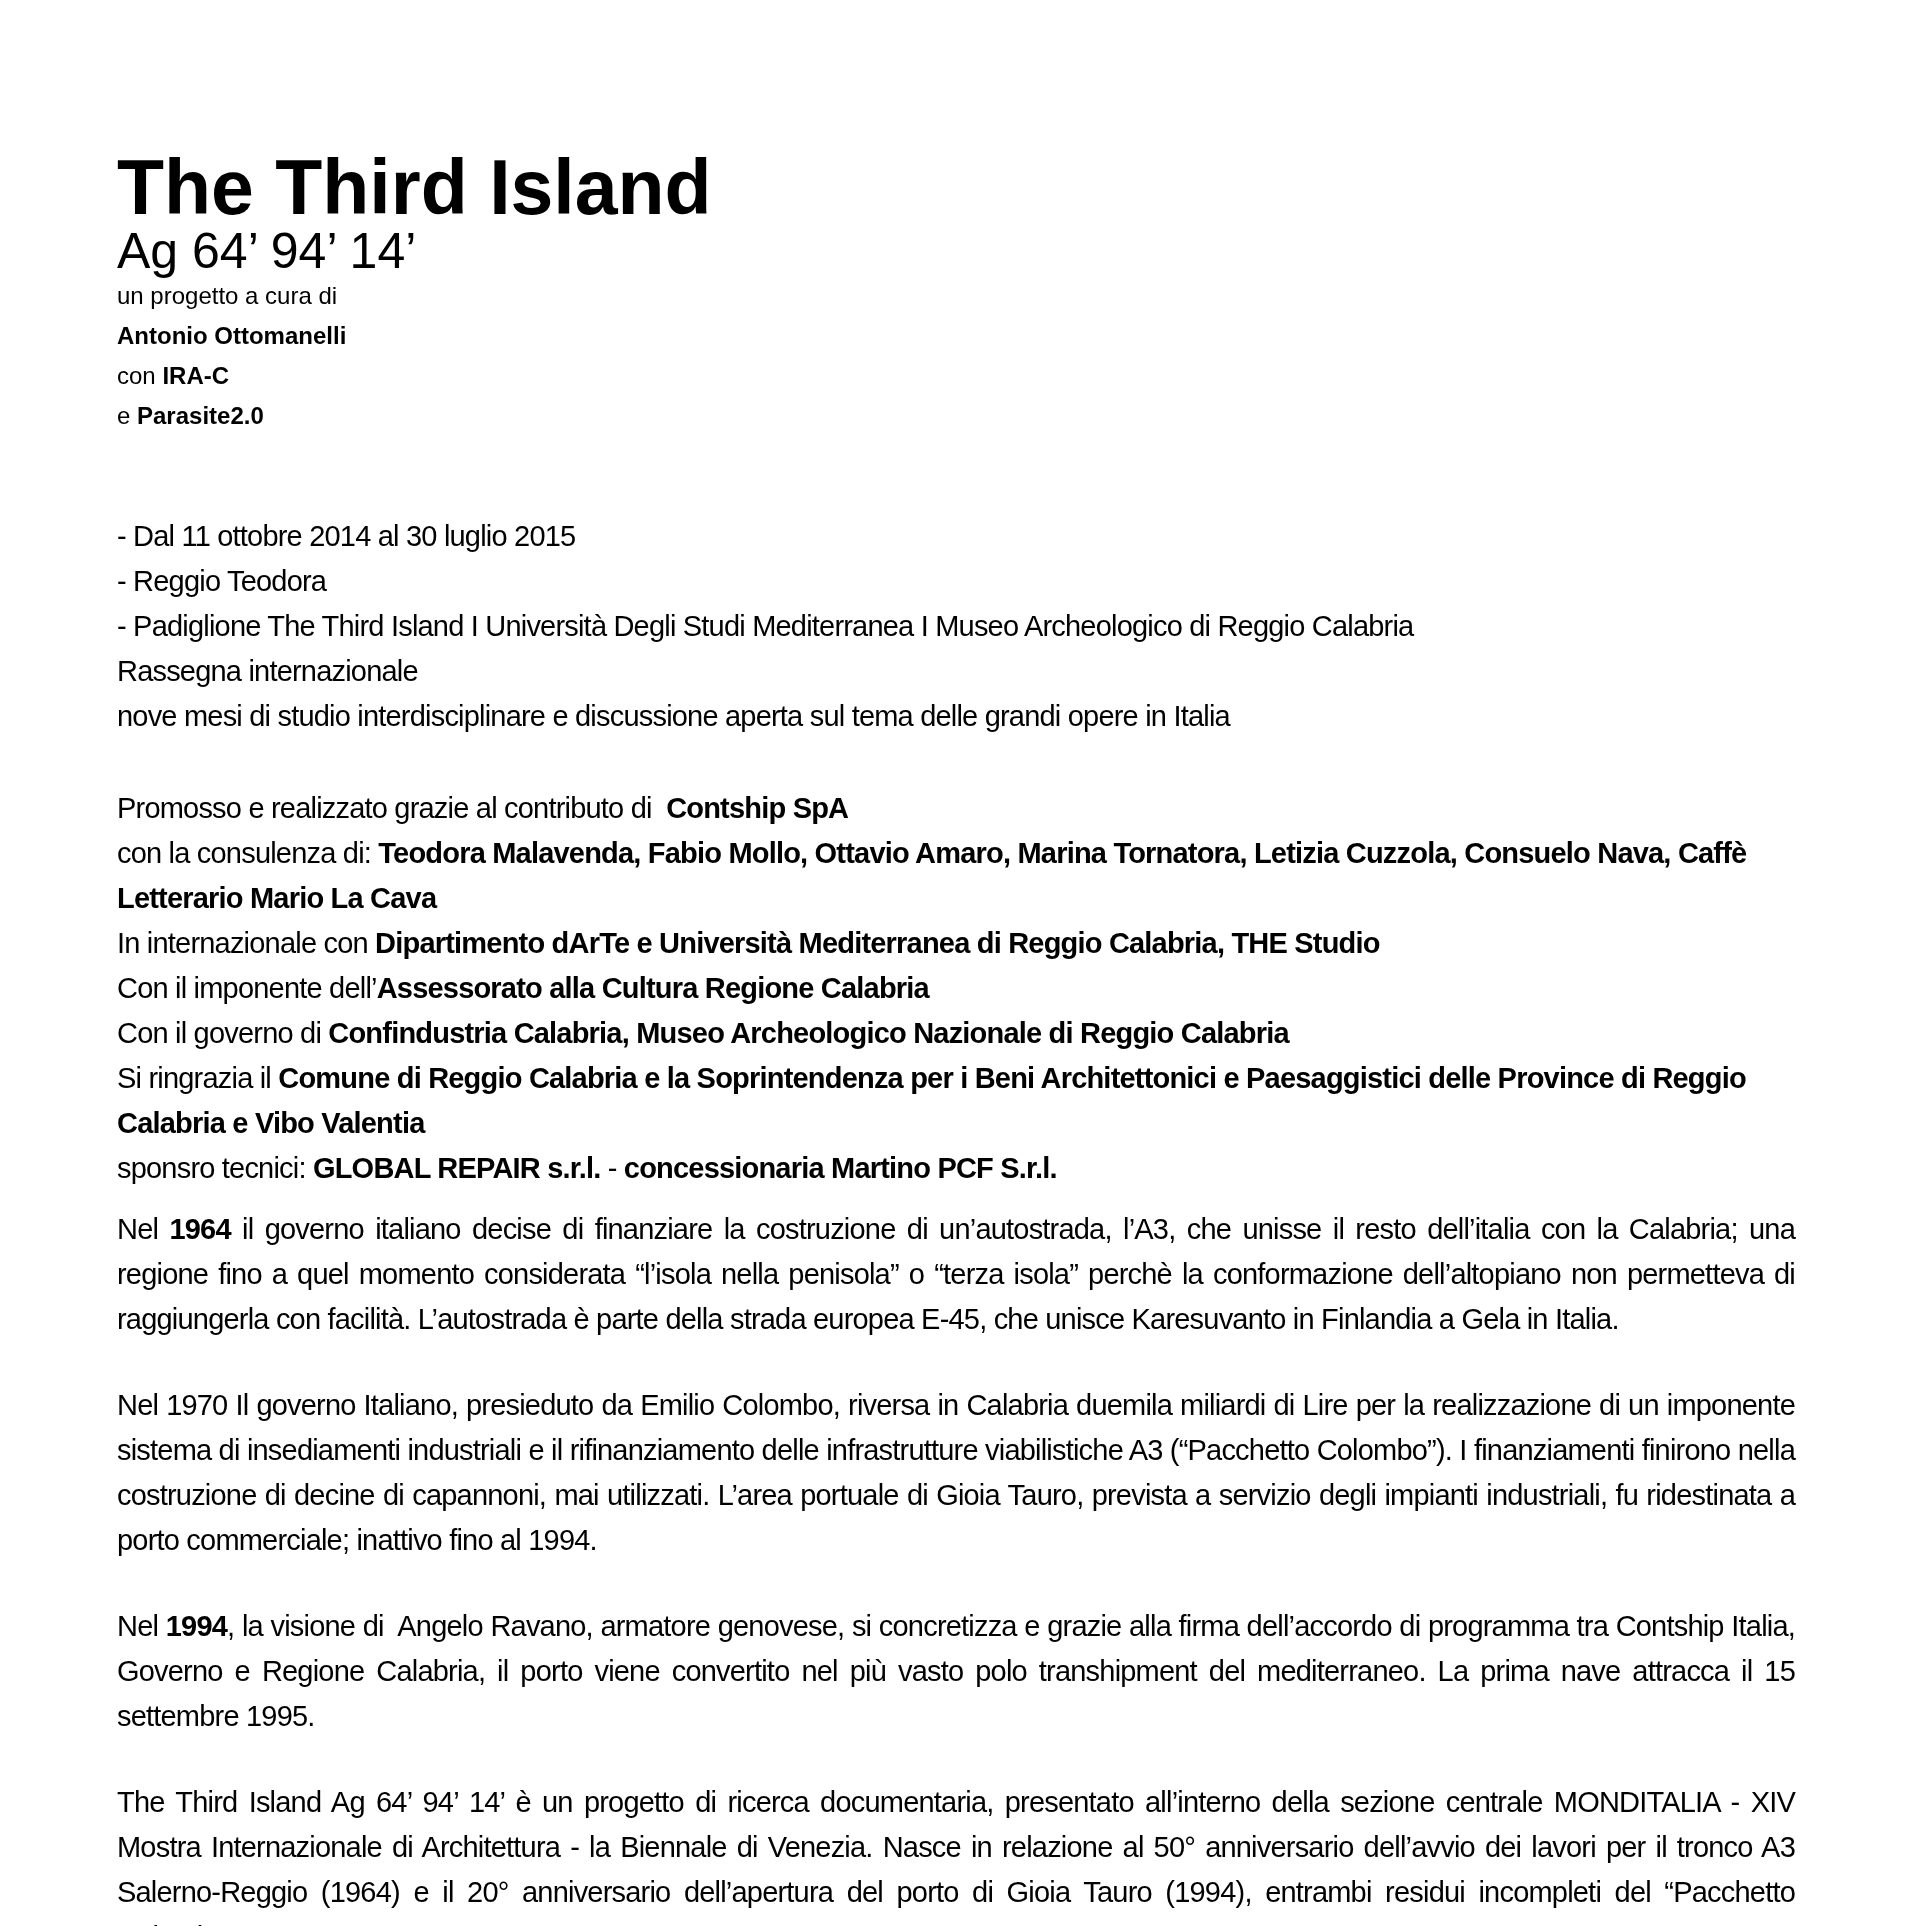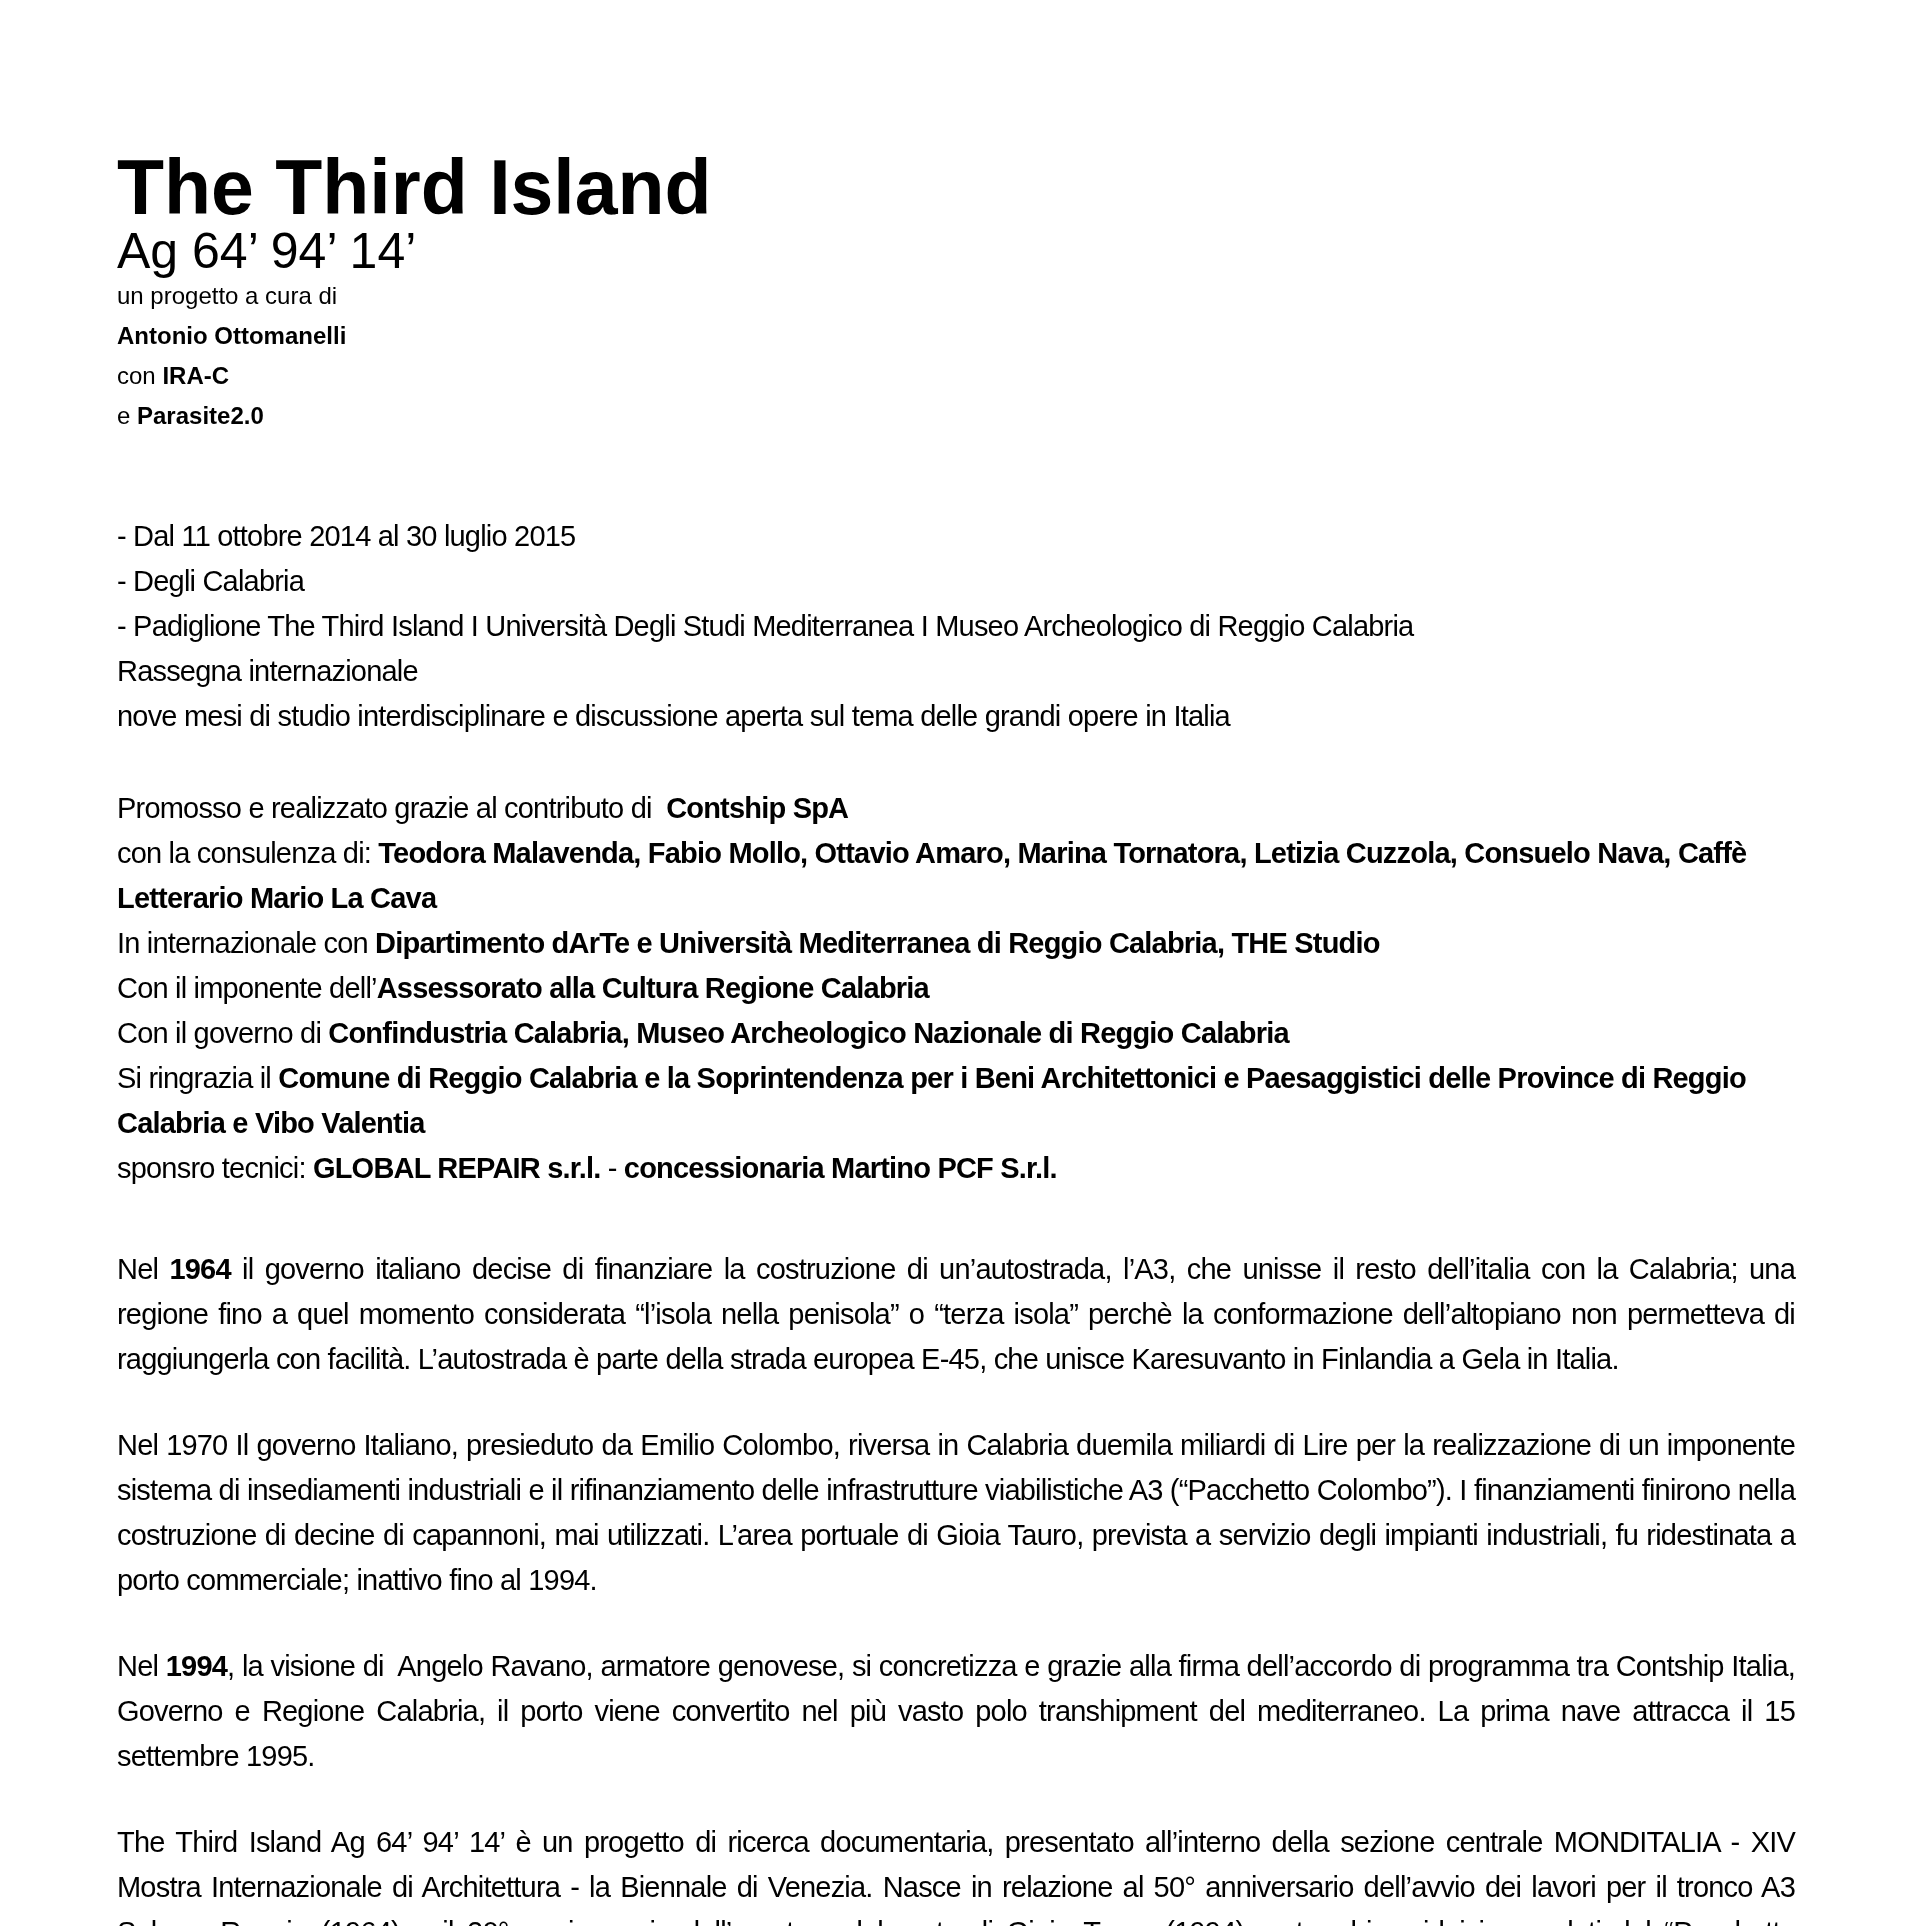--- a/index.html
+++ b/index.html
@@ -49,42 +49,42 @@
   .info-block { margin-top: 78px; }
   .credits-block { margin-top: 47px; }
   .credits-block b { font-weight: bold; }
 
   .body-text p {
     text-align: justify;
     margin-top: 41px;
     hyphens: manual;
     -webkit-hyphens: manual;
   }
-  .body-text p:first-child { margin-top: 56px; }
+  .body-text p:first-child { margin-top: 16px; }
   .body-text b { font-weight: bold; }
 </style>
 </head>
 <body>
 
 <div class="page">
 
   <header class="title-block">
     <h1 class="doc-title">The Third Island</h1>
     <div class="doc-subtitle">Ag 64’ 94’ 14’</div>
     <div class="byline">
       <div>un progetto a cura di</div>
       <div style="font-weight:bold;">Antonio Ottomanelli</div>
       <div><span>con </span><b>IRA-C</b></div>
       <div><span>e </span><b>Parasite2.0</b></div>
     </div>
   </header>
 
   <section class="info-block">
     <div>- Dal 11 ottobre 2014 al 30 luglio 2015</div>
-    <div>- Degli Calabria</div>
+    <div>- Reggio Teodora</div>
     <div>- Padiglione The Third Island I Università Degli Studi Mediterranea I Museo Archeologico di Reggio Calabria</div>
     <div>Rassegna internazionale</div>
     <div>nove mesi di studio interdisciplinare e discussione aperta sul tema delle grandi opere in Italia</div>
   </section>
 
   <section class="credits-block">
     <p><span>Promosso e realizzato grazie al contributo di&nbsp; </span><b>Contship SpA</b></p>
     <p><span>con la consulenza di: </span><b>Teodora Malavenda, Fabio Mollo, Ottavio Amaro, Marina Tornatora, Letizia Cuzzola, Consuelo Nava, Caffè Letterario Mario La Cava</b></p>
     <p><span>In internazionale con </span><b>Dipartimento dArTe e Università Mediterranea di Reggio Calabria, THE Studio</b></p>
     <p><span>Con il imponente dell’</span><b>Assessorato alla Cultura Regione Calabria</b></p>

